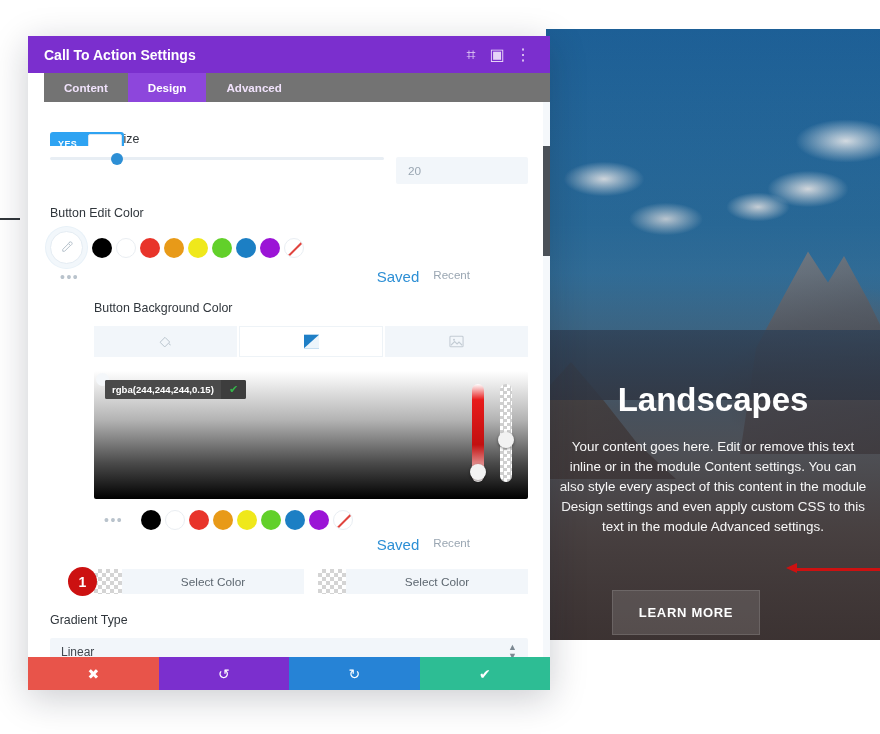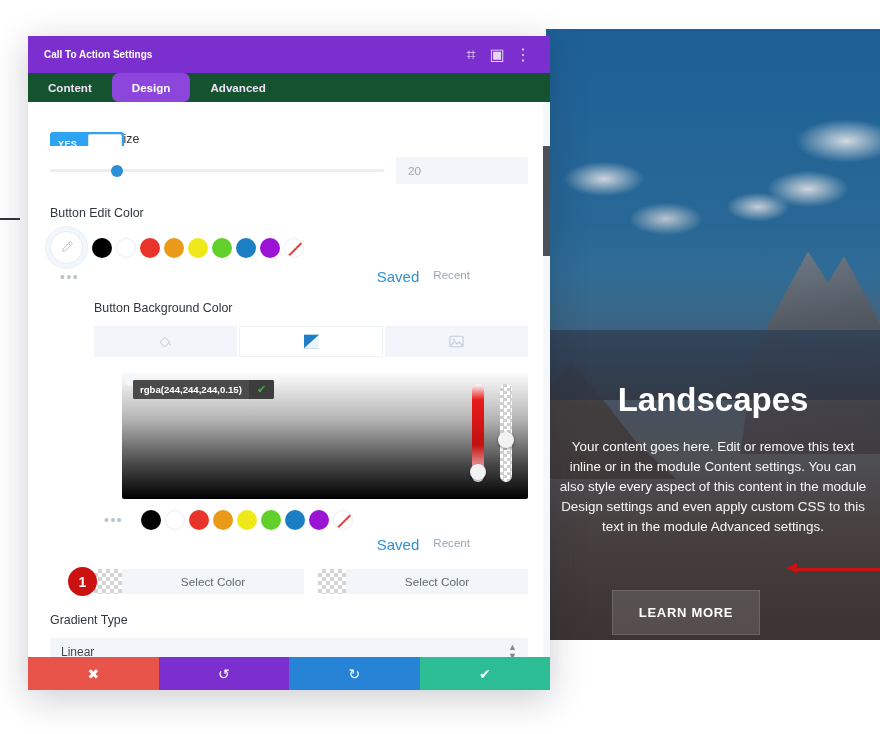--- a/index.html
+++ b/index.html
@@ -134,38 +134,38 @@
     box-shadow: 0 8px 34px rgba(20,25,40,.22);
     display: flex; flex-direction: column;
     overflow: hidden;
   }
   #modal-titlebar {
     height: 37px; background: #7b2fce;
     display: flex; align-items: center;
     padding: 0 14px 0 16px;
   }
   #modal-title {
-    color: #fff; font-size: 10px; font-weight: 700; flex: 1;
+    color: #fff; font-size: 14px; font-weight: 700; flex: 1;
   }
   .title-icon {
     width: 26px; height: 26px;
     display: flex; align-items: center; justify-content: center;
     color: #e6d4f7; cursor: pointer;
   }
   #modal-tabs {
-    height: 29px; background: #14532d;
-    display: flex; align-items: stretch;
+    height: 29px; background: #737373;
+    display: flex; align-items: stretch; margin-left: 16px;
   }
   .tab {
     padding: 0 20px;
     display: flex; align-items: center;
     color: #f0e2fb; font-size: 11.6px; font-weight: 700;
     cursor: pointer;
   }
-  .tab.active { background: #8d46dc; color: #ffffff; border-radius: 7px; }
+  .tab.active { background: #8d46dc; color: #ffffff; }
 
   #modal-body {
     flex: 1; position: relative;
     background: #fff; overflow: hidden;
   }
   #modal-scroll { padding: 0 22px; position: relative; }
 
   #toggle-clip {
     position: absolute; left: 22px; top: 0;
     height: 14px; width: 76px; overflow: hidden;
@@ -184,21 +184,21 @@
     border-radius: 2px; border: 1px solid #d9e6f2;
   }
 
   .field-label {
     font-size: 12.4px; color: #30363c; font-weight: 400;
     margin: 0 0 11px 0;
   }
   .section { margin-top: 22px; }
 
   
-  .slider-row { display: flex; align-items: center; gap: 12px; }
+  .slider-row { display: flex; gap: 12px; }
   .slider-track {
     flex: 1; height: 3px; background: #e8eef4;
     border-radius: 2px; position: relative; cursor: pointer;
   }
   .slider-knob {
     position: absolute; top: -4.5px; width: 12px; height: 12px;
     border-radius: 50%; background: #2d8fd5; cursor: grab;
   }
   .num-box {
     width: 132px; height: 27px; background: #f2f6fa;
@@ -246,21 +246,21 @@
     flex: 1; height: 31px; background: #f2f6fa;
     display: flex; align-items: center; justify-content: center;
     cursor: pointer;
   }
   .bgtype-tab.active { background: #ffffff; border: 1px solid #eef3f7; }
 
   
   #grad-panel {
     margin-top: 14px; height: 128px; position: relative;
     background: linear-gradient(180deg, #ffffff 0%, #b4b4b4 38%, #4a4a4a 72%, #000000 100%);
-    border-radius: 2px; overflow: hidden; margin-left: 28px;
+    border-radius: 2px; overflow: hidden;
   }
   #grad-input-wrap {
     position: absolute; left: 11px; top: 9px;
     display: flex; align-items: stretch; height: 19px;
     background: #3d3d3d; border-radius: 2px; overflow: hidden;
   }
   #grad-input {
     background: #4a4a4a; border: none; outline: none;
     color: #ffffff; font-size: 9.6px; font-weight: 700;
     padding: 0 7px; width: 116px;

